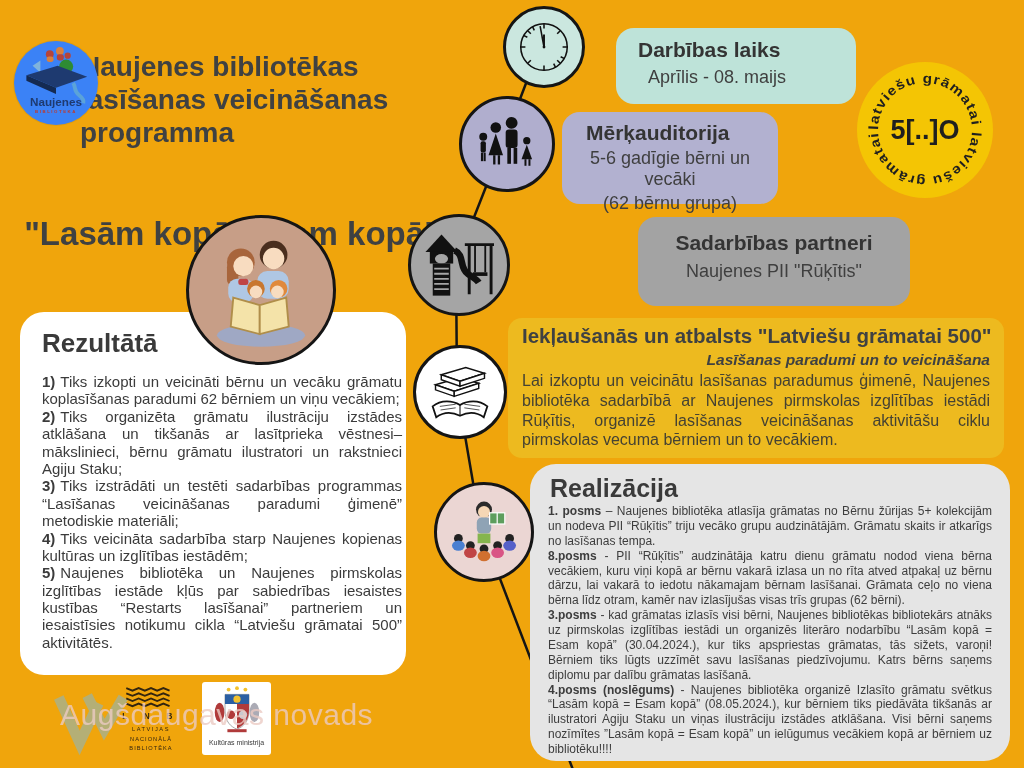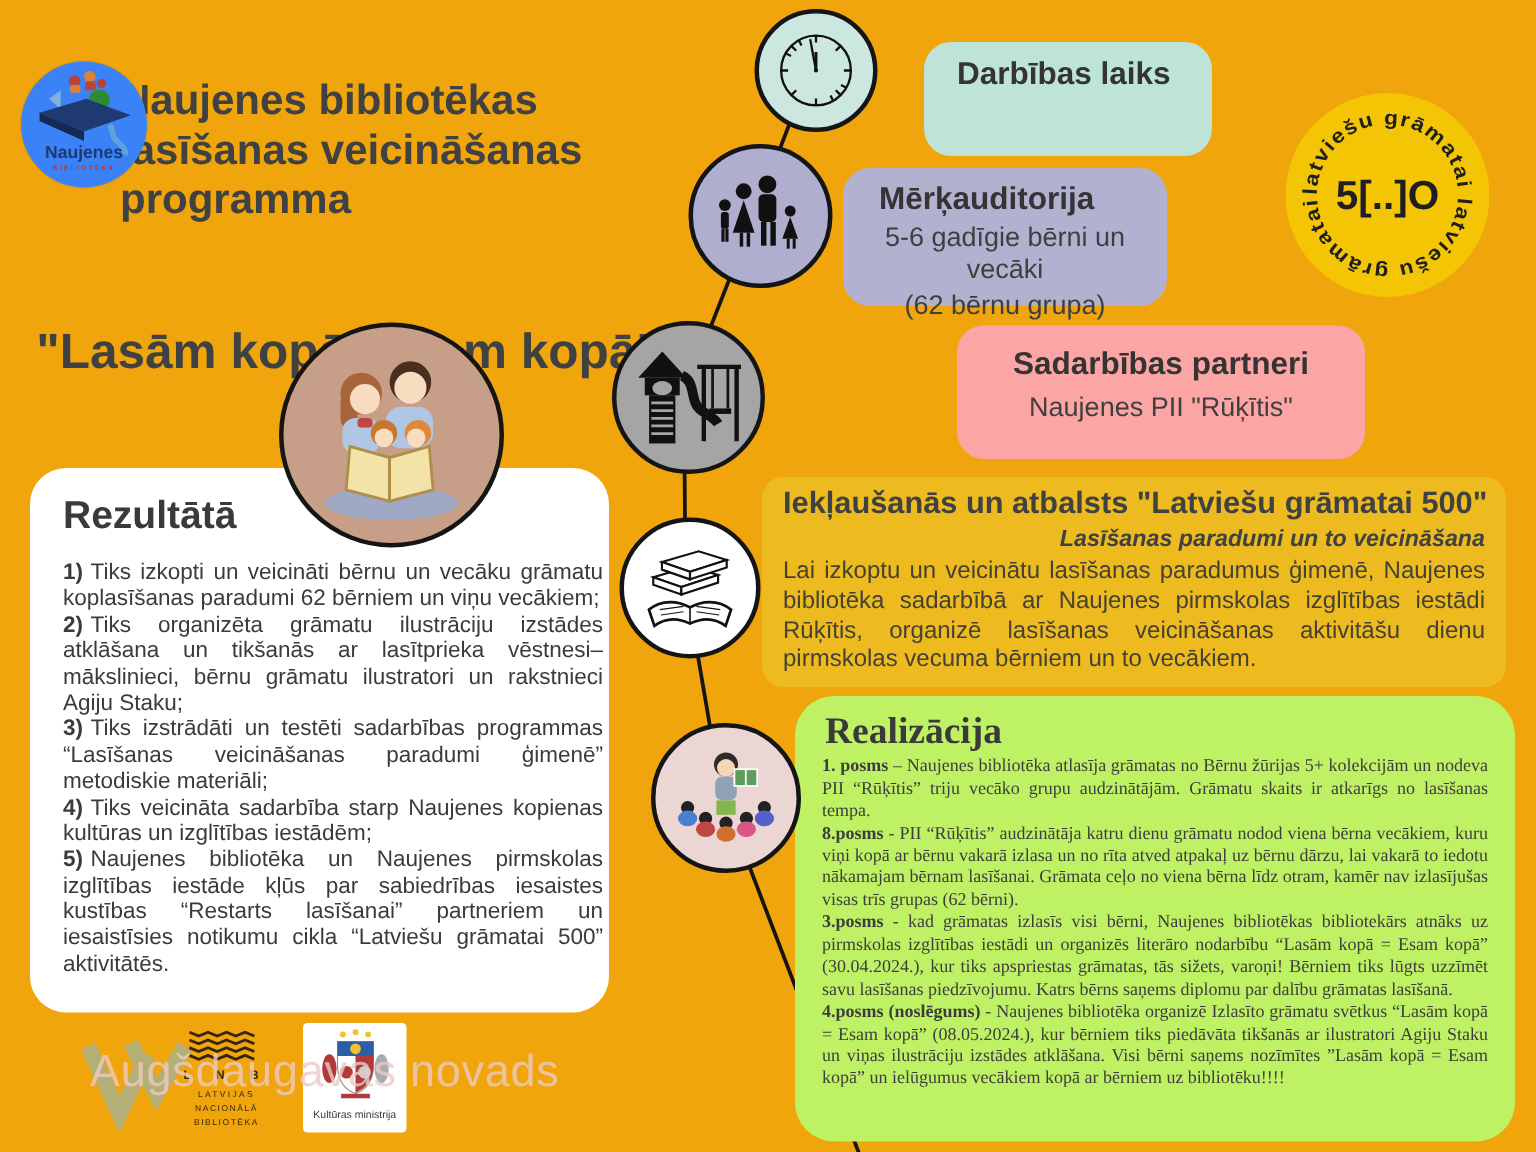--- a/index.html
+++ b/index.html
@@ -10,41 +10,41 @@
   .timeline{position:absolute;left:0;top:0;z-index:1;}
   .node{position:absolute;border-radius:50%;border:3px solid #151515;z-index:3;display:flex;align-items:center;justify-content:center;overflow:hidden;}
   
   .logo-circle{left:14px;top:41px;width:84px;height:84px;background:#3b82f6;border-radius:50%;z-index:4;display:flex;align-items:center;justify-content:center;box-shadow:0 0 0 1px rgba(0,0,0,.05);}
   .main-title{left:80px;top:50px;width:380px;text-align:left;font-size:28px;line-height:1.18;font-weight:800;color:#3F4142;z-index:2;}
   .sub-title{left:6px;top:215px;width:452px;text-align:center;font-size:33px;font-weight:800;color:#3F4142;z-index:2;}
   
   .ibox{border-radius:18px;z-index:2;color:#3A3A3A;}
   .ibox .t{font-weight:800;font-size:21px;color:#343434;}
   .ibox .v{font-size:18px;color:#3F3F3F;}
-  .box-darbibas{left:616px;top:28px;width:192px;height:76px;background:#BEE3D9;padding:10px 0 0 22px;box-sizing:border-box;}
+  .box-darbibas{left:616px;top:28px;width:240px;height:76px;background:#BEE3D9;padding:10px 0 0 22px;box-sizing:border-box;}
   .box-darbibas .v{margin:5px 0 0 10px;}
   .box-merk{left:562px;top:112px;width:216px;height:92px;background:#B2B1D0;padding:9px 0 0 0;box-sizing:border-box;text-align:center;}
   .box-merk .t{text-align:left;padding-left:24px;}
   .box-merk .v{margin-top:3px;}
-  .box-sadarbibas{left:638px;top:217px;width:272px;height:89px;background:#fca5a5;padding:14px 0 0 0;box-sizing:border-box;text-align:center;}
+  .box-sadarbibas{left:638px;top:217px;width:272px;height:89px;background:#a3a3a3;padding:14px 0 0 0;box-sizing:border-box;text-align:center;}
   .box-sadarbibas .v{margin-top:6px;}
   
   .badge{left:857px;top:62px;width:136px;height:136px;z-index:2;}
   
   .gold-box{left:508px;top:318px;width:496px;height:140px;background:#EDBA1F;border-radius:14px;z-index:2;padding:6px 14px;box-sizing:border-box;}
   .gold-box .gt{font-size:20.5px;font-weight:800;color:#3F4142;white-space:nowrap;}
   .gold-box .gs{font-size:15.5px;font-weight:700;font-style:italic;color:#3F4142;margin-top:3px;text-align:right;}
   .gold-box .gb{font-size:16px;color:#454233;text-align:justify;line-height:1.24;margin-top:2px;}
   
   .white-box{left:20px;top:312px;width:386px;height:363px;background:#ffffff;border-radius:24px;z-index:2;padding:16px 4px 0 22px;box-sizing:border-box;}
   .white-box h2{margin:0 0 14px 0;font-size:26px;font-weight:800;color:#3A3A3A;}
   .rz-item{margin:0;font-size:15px;line-height:1.16;color:#3B3B3B;text-align:justify;}
   .rz-item b{margin-right:5px;}
   
-  .cream-box{left:530px;top:464px;width:480px;height:297px;background:#bef264;border-radius:26px;z-index:2;padding:8px 18px 16px 18px;box-sizing:border-box;font-family:Liberation Serif, serif;}
+  .cream-box{left:530px;top:464px;width:480px;height:297px;background:#e5e5e5;border-radius:26px;z-index:2;padding:8px 18px 16px 18px;box-sizing:border-box;}
   .cream-box h2{margin:2px 0 1px 2px;font-size:25px;font-weight:800;color:#3A3A3A;}
   .ph{margin:0;font-size:12px;line-height:1.24;color:#3D3D3D;text-align:justify;}
   
   .footer-overlay{left:60px;top:698px;z-index:6;font-size:30px;font-weight:400;letter-spacing:.5px;color:rgba(235,203,195,.8);}
   .km-box{left:202px;top:682px;width:69px;height:73px;background:#ffffff;border-radius:3px;z-index:2;text-align:center;padding-top:4px;box-sizing:border-box;}
   .km-box .km-label{font-size:7px;color:#3A3A3A;margin-top:1px;}
 </style>
 </head>
 <body>
 
@@ -205,20 +205,21 @@
         <circle cx="46" cy="51.5" r="5" fill="#F8DCC0"></circle>
       <circle cx="64" cy="49" r="7" fill="#E0893C"></circle>
         <circle cx="63" cy="51.5" r="5" fill="#F8DCC0"></circle>
       <path d="M28,56 L49,62 L49,85 L26,79 Z" fill="#F4E3A9" stroke="#B08E4A" stroke-width="1.5"></path>
       <path d="M70,56 L49,62 L49,85 L72,79 Z" fill="#F4E3A9" stroke="#B08E4A" stroke-width="1.5"></path>
     </svg>
   </div>
 
   <div class="abs ibox box-darbibas">
     <div class="t">Darbības laiks</div>
+    <div class="v">Aprīlis - 08. maijs</div>
   </div>
 
   <div class="abs ibox box-merk">
     <div class="t">Mērķauditorija</div>
     <div class="v">5-6 gadīgie bērni un vecāki</div>
     <div class="v">(62 bērnu grupa)</div>
   </div>
 
   <div class="abs ibox box-sadarbibas">
     <div class="t">Sadarbības partneri</div>
@@ -234,21 +235,21 @@
       <text font-size="13.5" font-weight="bold" fill="#1f1f1f" letter-spacing="1">
         <textPath href="#ringpath" textLength="293" lengthAdjust="spacingAndGlyphs">latviešu grāmatai  latviešu grāmatai</textPath>
       </text>
       <text x="68" y="77" text-anchor="middle" font-size="27" font-weight="800" fill="#1f1f1f">5[..]O</text>
     </svg>
   </div>
 
   <div class="abs gold-box">
     <div class="gt">Iekļaušanās un atbalsts "Latviešu grāmatai 500"</div>
     <div class="gs">Lasīšanas paradumi un to veicināšana</div>
-    <div class="gb">Lai izkoptu un veicinātu lasīšanas paradumus ģimenē, Naujenes bibliotēka sadarbībā ar Naujenes pirmskolas izglītības iestādi Rūķītis, organizē lasīšanas veicināšanas aktivitāšu dienu pirmskolas vecuma bērniem un to vecākiem.</div>
+    <div class="gb">Lai izkoptu un veicinātu lasīšanas paradumus ģimenē, Naujenes bibliotēka sadarbībā ar Naujenes pirmskolas izglītības iestādi Rūķītis, organizē lasīšanas veicināšanas aktivitāšu ciklu pirmskolas vecuma bērniem un to vecākiem.</div>
   </div>
 
   <div class="abs white-box">
     <h2>Rezultātā</h2>
     <p class="rz-item"><b>1)</b><span>Tiks izkopti un veicināti bērnu un vecāku grāmatu koplasīšanas paradumi 62 bērniem un viņu vecākiem;</span></p>
     <p class="rz-item"><b>2)</b><span>Tiks organizēta grāmatu ilustrāciju izstādes atklāšana un tikšanās ar lasītprieka vēstnesi–mākslinieci, bērnu grāmatu ilustratori un rakstnieci Agiju Staku;</span></p>
     <p class="rz-item"><b>3)</b><span>Tiks izstrādāti un testēti sadarbības programmas “Lasīšanas veicināšanas paradumi ģimenē” metodiskie materiāli;</span></p>
     <p class="rz-item"><b>4)</b><span>Tiks veicināta sadarbība starp Naujenes kopienas kultūras un izglītības iestādēm;</span></p>
     <p class="rz-item"><b>5)</b><span>Naujenes bibliotēka un Naujenes pirmskolas izglītības iestāde kļūs par sabiedrības iesaistes kustības “Restarts lasīšanai” partneriem un iesaistīsies notikumu cikla “Latviešu grāmatai 500” aktivitātēs.</span></p>
   </div>

